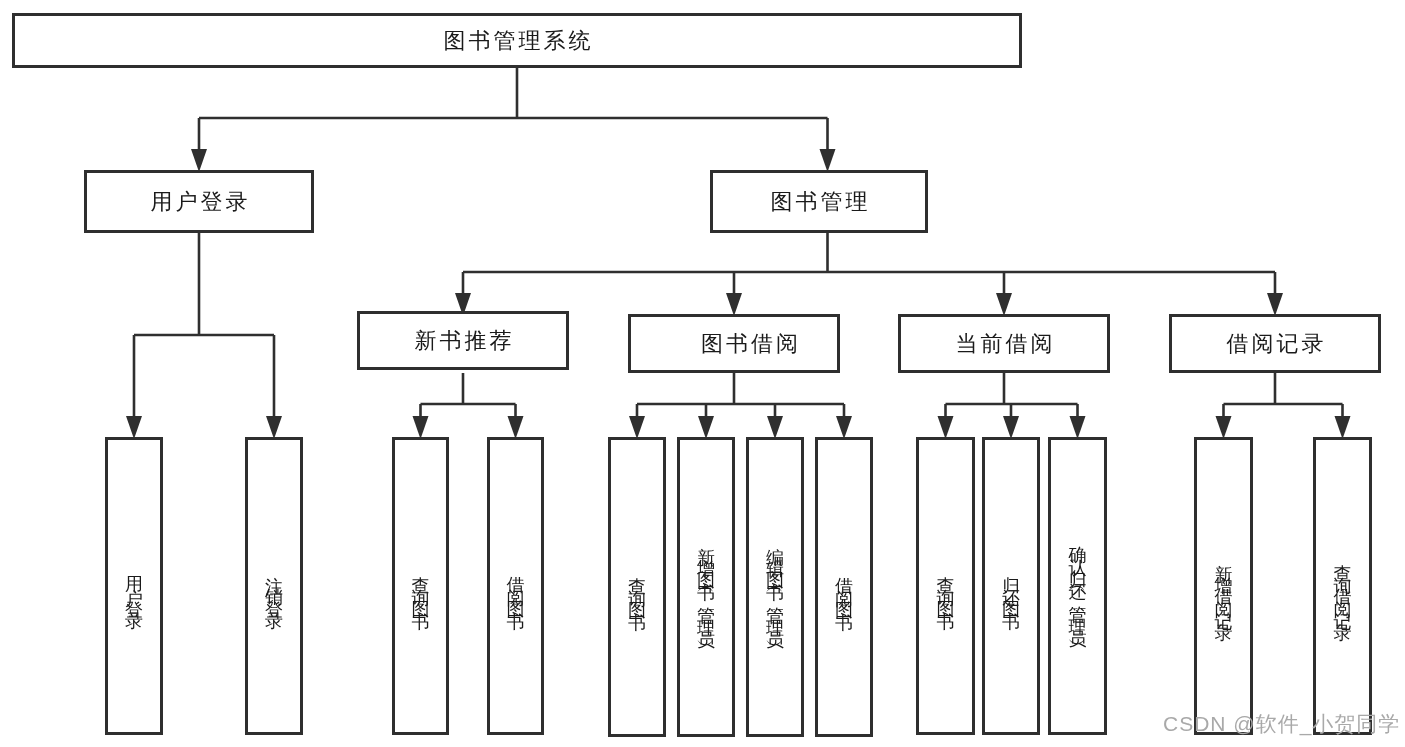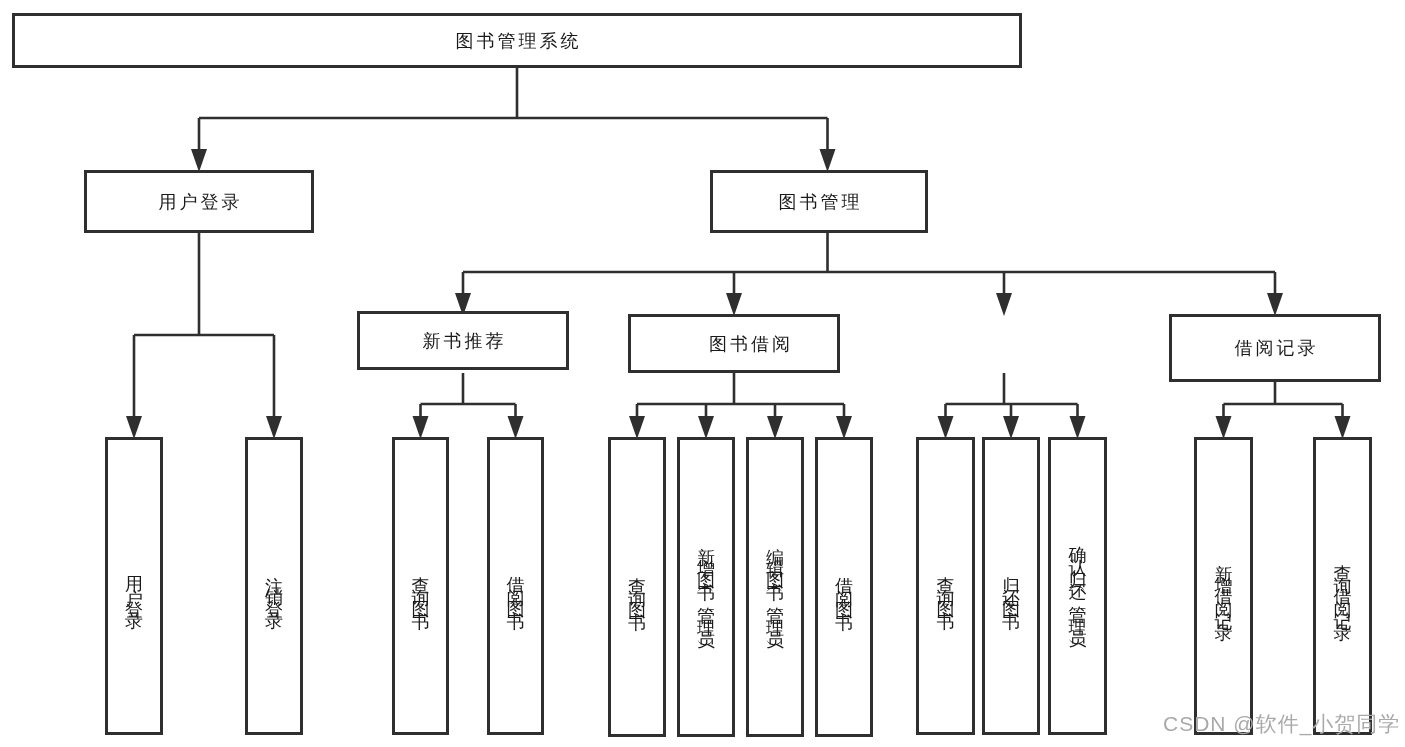--- a/index.html
+++ b/index.html
@@ -37,21 +37,21 @@
     display: flex;
     align-items: center;
     justify-content: center;
     z-index: 2;
   }
   .node .label {
     color: var(--text, #1a1a1a);
     white-space: nowrap;
   }
   .node.h .label {
-    font-size: 18px;
+    font-size: 22px;
     letter-spacing: 3px;
     text-indent: 3px;
   }
   .node.v .label {
     writing-mode: vertical-rl;
     font-size: 18px;
     letter-spacing: 12px;
     line-height: 1;
   }
   .watermark {
@@ -104,21 +104,24 @@
     </div>
     <div class="node h" style="left: 710px; top: 170px; width: 218px; height: 63px;">
       <span class="label">图书管理</span>
     </div>
     <div class="node h" style="left: 357px; top: 311px; width: 212px; height: 59px;">
       <span class="label">新书推荐</span>
     </div>
     <div class="node h" style="left: 628px; top: 314px; width: 212px; height: 59px; padding-left: 31px;">
       <span class="label">图书借阅</span>
     </div>
-    <div class="node h" style="left: 1169px; top: 314px; width: 212px; height: 68px;">
+    <div class="node h" style="left: 898px; top: 314px; width: 212px; height: 59px;">
+      <span class="label">当前借阅</span>
+    </div>
+    <div class="node h" style="left: 1169px; top: 314px; width: 212px; height: 59px;">
       <span class="label">借阅记录</span>
     </div>
     <div class="node v" style="left: 105px; top: 437px; width: 58px; height: 298px;">
       <span class="label">用户登录</span>
     </div>
     <div class="node v" style="left: 245px; top: 437px; width: 58px; height: 298px;">
       <span class="label">注销登录</span>
     </div>
     <div class="node v" style="left: 392px; top: 437px; width: 57px; height: 298px;">
       <span class="label">查询图书</span>

